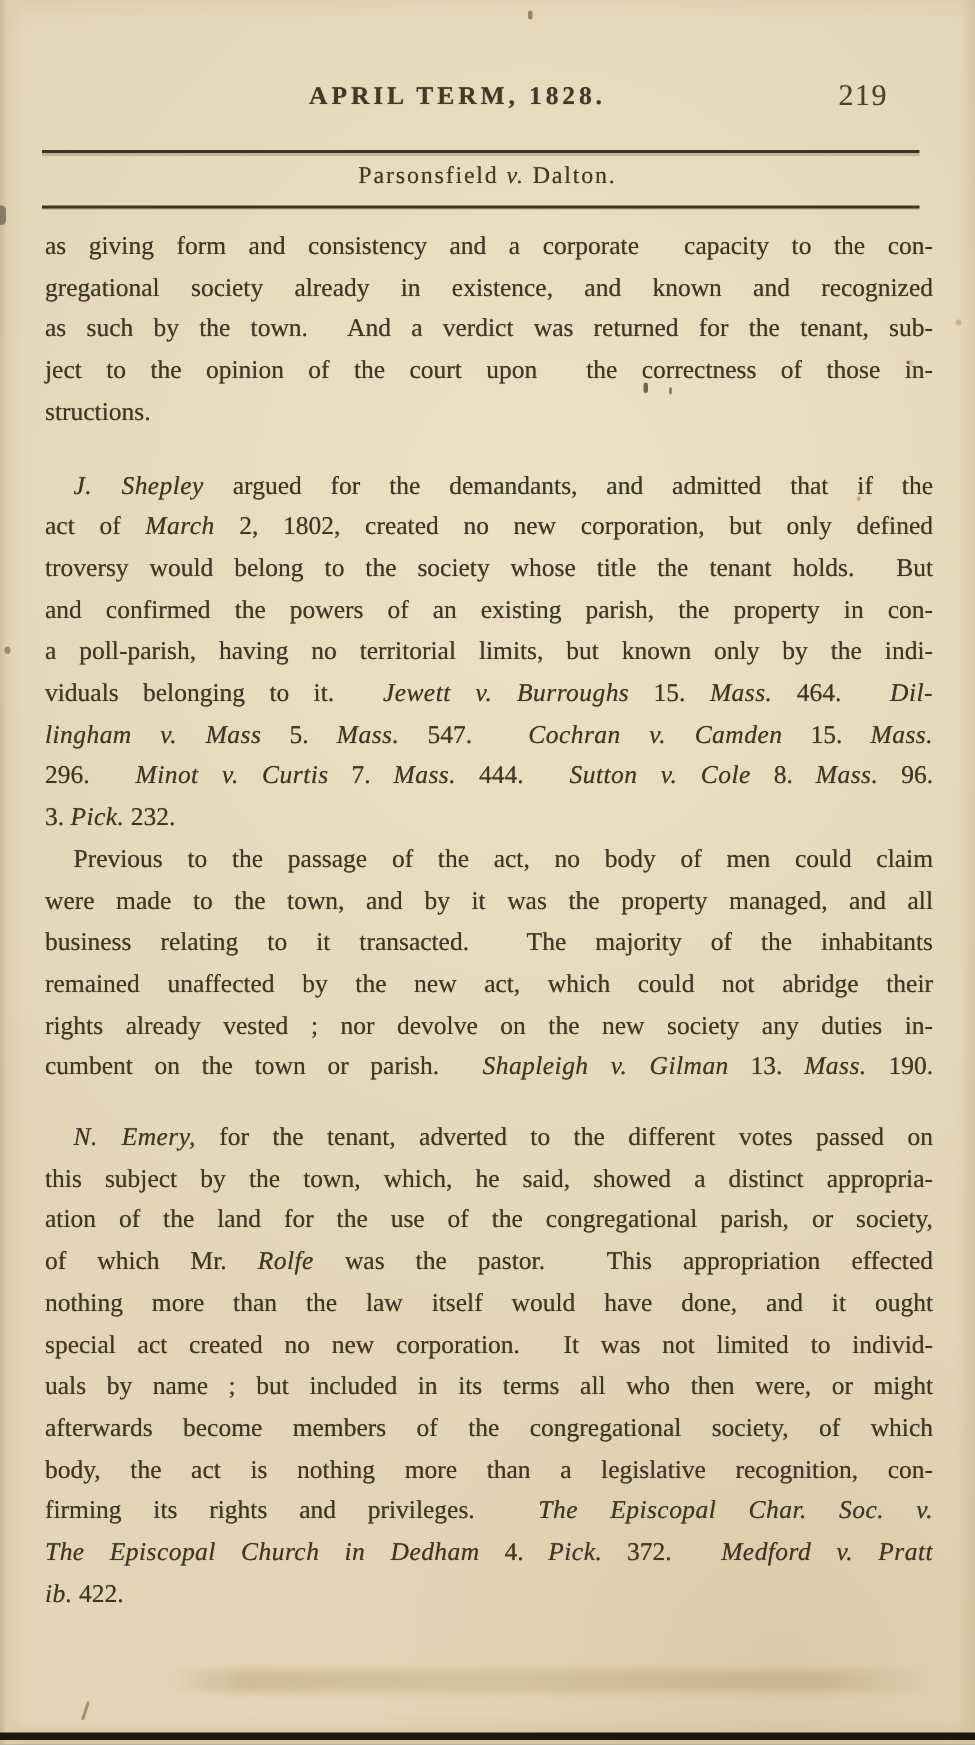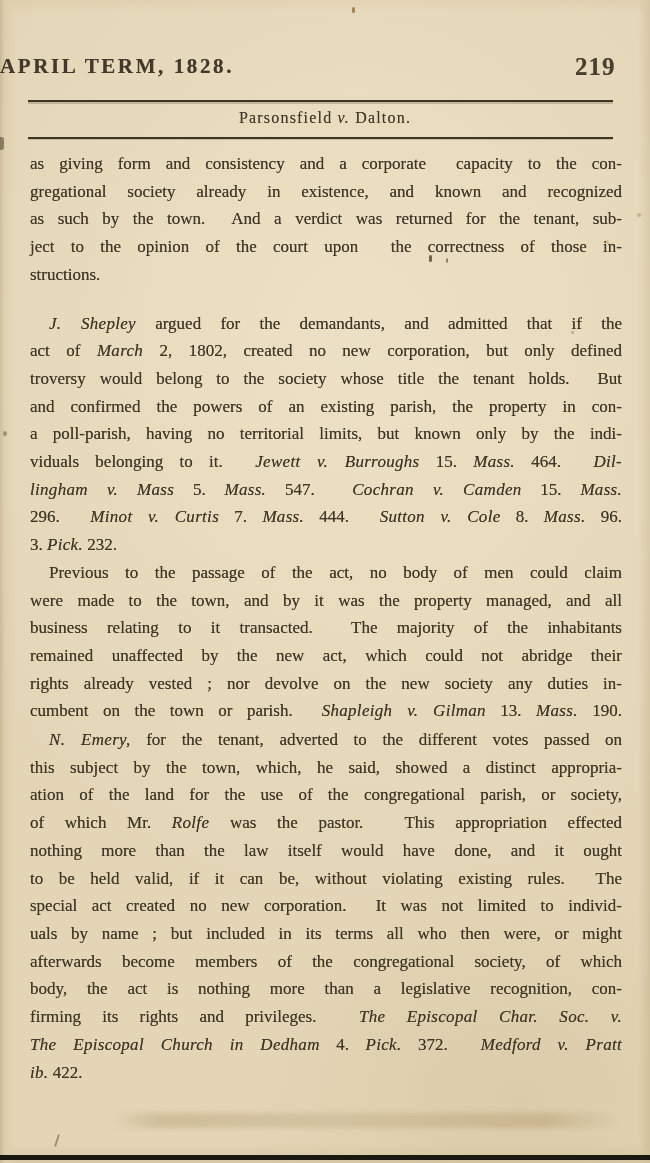--- a/index.html
+++ b/index.html
@@ -14,27 +14,27 @@
       radial-gradient(120% 80% at 55% 30%, rgba(245,234,209,0.55) 0%, rgba(245,234,209,0) 62%),
       radial-gradient(60% 30% at 80% 95%, rgba(205,185,145,0.35) 0%, rgba(205,185,145,0) 70%),
       linear-gradient(90deg, #c9b896 0px, #dccdab 5px, rgba(220,205,171,0) 16px),
       linear-gradient(270deg, #d2c3a0 0px, rgba(210,195,160,0) 12px),
       linear-gradient(0deg, #d6c7a5 0px, rgba(214,199,165,0) 20px),
       linear-gradient(180deg, #dccdab 0px, rgba(220,205,171,0) 14px),
       var(--paper);
   }
   .running-head{position:absolute;top:54px;left:0;width:100%;height:24px;}
   .term{
-    position:absolute;left:0;right:40px;text-align:left;
-    font-size:21px;font-weight:700;letter-spacing:2.6px;color:#43392a;
+    position:absolute;left:0;right:40px;text-align:center;
+    font-size:17px;font-weight:700;letter-spacing:2.6px;color:#43392a;
     text-shadow:0 0 0.6px rgba(62,52,34,0.6);
   }
   .pagenum{
-    position:absolute;left:575px;top:-1px;font-size:25px;color:#4a4030;
-    letter-spacing:1px;text-shadow:0 0 0.5px rgba(62,52,34,0.5);font-weight:bold;
+    position:absolute;left:559px;top:-1px;font-size:20px;color:#4a4030;
+    letter-spacing:1px;text-shadow:0 0 0.5px rgba(62,52,34,0.5);
   }
   .rule{position:absolute;left:28px;width:585px;background:var(--rule);}
   .rule1{top:100px;height:2px;box-shadow:0 2px 0 rgba(60,53,37,0.22);}
   .rule2{top:137px;height:1.6px;box-shadow:0 1px 0 rgba(60,53,37,0.18);}
   .case-title{
     position:absolute;top:109px;left:0;width:100%;text-align:center;
     font-size:16px;letter-spacing:1.2px;color:#3f3727;
     text-shadow:0 0 0.5px rgba(62,52,34,0.55);
   }
   .body-col{
@@ -104,27 +104,26 @@
         <div class="line short"><span>3. </span><i>Pick.</i><span> 232.</span></div>
       </div>
       <div class="para">
         <div class="line indent"><span>Previous to the passage of the act, no body of men could claim</span></div>
         <div class="line"><span>were made to the town, and by it was the property managed, and all</span></div>
         <div class="line"><span>business relating to it transacted.&nbsp; The majority of the inhabitants</span></div>
         <div class="line"><span>remained unaffected by the new act, which could not abridge their</span></div>
         <div class="line"><span>rights already vested ; nor devolve on the new society any duties in-</span></div>
         <div class="line"><span>cumbent on the town or parish.&nbsp; </span><i>Shapleigh v. Gilman</i><span> 13. </span><i>Mass.</i><span> 190.</span></div>
       </div>
-      <div class="para" style="margin-top: 1px;">
+      <div class="para" style="margin-top: 19px;">
         <div class="line indent"><i>N. Emery,</i><span> for the tenant, adverted to the different votes passed on</span></div>
         <div class="line"><span>this subject by the town, which, he said, showed a distinct appropria-</span></div>
         <div class="line"><span>ation of the land for the use of the congregational parish, or society,</span></div>
         <div class="line"><span>of which Mr. </span><i>Rolfe</i><span> was the pastor.&nbsp; This appropriation effected</span></div>
         <div class="line"><span>nothing more than the law itself would have done, and it ought</span></div>
-        <div class="line"><span>to be held valid, if it can be, without violating existing rules.&nbsp; The</span></div>
         <div class="line"><span>special act created no new corporation.&nbsp; It was not limited to individ-</span></div>
         <div class="line"><span>uals by name ; but included in its terms all who then were, or might</span></div>
         <div class="line"><span>afterwards become members of the congregational society, of which</span></div>
         <div class="line"><span>body, the act is nothing more than a legislative recognition, con-</span></div>
         <div class="line"><span>firming its rights and privileges.&nbsp; </span><i>The Episcopal Char. Soc. v.</i></div>
         <div class="line"><i>The Episcopal Church in Dedham</i><span> 4. </span><i>Pick.</i><span> 372.&nbsp; </span><i>Medford v. Pratt</i></div>
         <div class="line short"><i>ib.</i><span> 422.</span></div>
       </div>
     </div>
 

